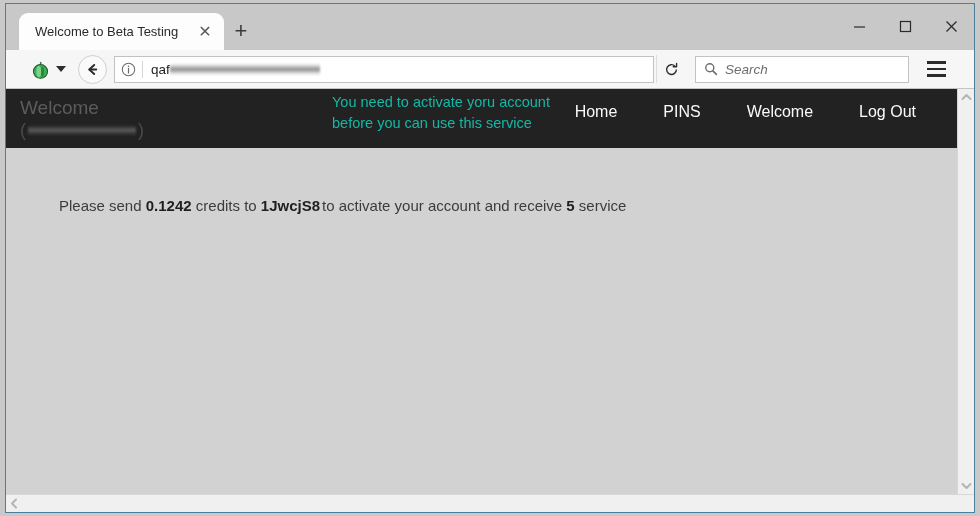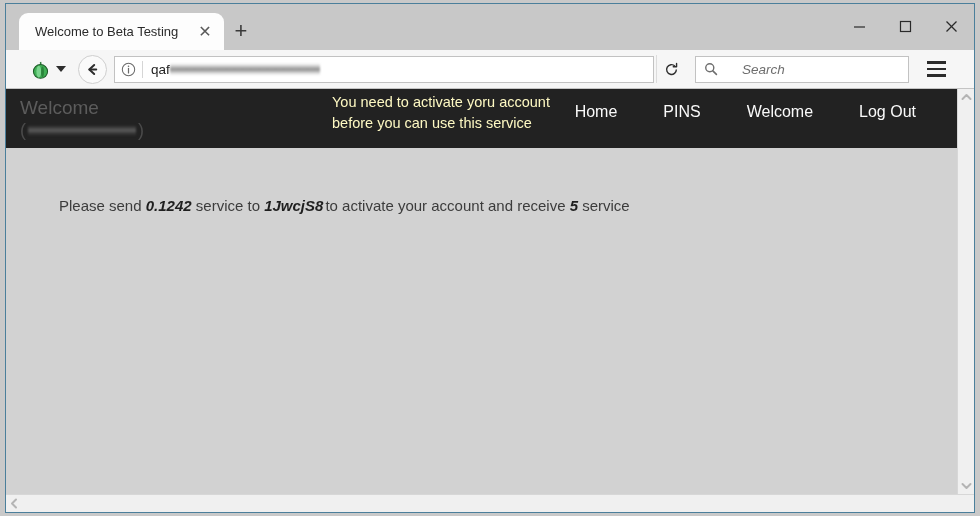--- a/index.html
+++ b/index.html
@@ -181,21 +181,20 @@
   #searchbar {
     width: 214px;
     height: 27px;
     margin-left: 9px;
     background: #ffffff;
     border: 1px solid #c2c2c2;
     display: flex;
     align-items: center;
     padding: 0 8px;
     flex: none;
-    gap: 17px;
   }
   #search-icon { display: flex; align-items: center; color: #6e6e6e; flex: none; }
   #search-input {
     border: 0; outline: 0;
     background: transparent;
     font-family: "Liberation Sans", sans-serif;
     font-size: 13.5px;
     font-style: italic;
     color: #6e6e6e;
     margin-left: 7px;
@@ -267,21 +266,21 @@
         rgba(34,34,34,0) 100%);
     filter: blur(1.3px);
     margin: 0 2px;
   }
   #notice {
     position: absolute;
     left: 326px;
     top: 3px;
     font-size: 14.5px;
     line-height: 21px;
-    color: #fef9c3;
+    color: #14b8a6;
     width: 250px;
   }
   #site-nav {
     position: absolute;
     right: 18px;
     top: 14px;
     display: flex;
     align-items: flex-start;
     gap: 0;
   }
@@ -300,21 +299,21 @@
     background: #d2d2d2;
     padding: 48px 0 0 53px;
     min-height: 0;
   }
   #activation-message {
     font-size: 15px;
     color: #3c3c3c;
     line-height: 20px;
     white-space: nowrap;
   }
-  #activation-message b { font-weight: bold; color: #1f1f1f; font-style: italic; }
+  #activation-message b { font-weight: bold; color: #1f1f1f; }
   #addr-redact {
     width: 262px; height: 12px;
     vertical-align: -1px;
     background: linear-gradient(180deg,
         rgba(210,210,210,0) 0%,
         rgba(160,160,160,0.35) 16%,
         rgba(110,110,110,0.78) 40%,
         rgba(100,100,100,0.85) 56%,
         rgba(150,150,150,0.45) 78%,
         rgba(210,210,210,0) 100%);
@@ -457,21 +456,21 @@
         <div id="site-nav">
           <a class="navlink" href="#">Home</a>
           <a class="navlink" href="#">PINS</a>
           <a class="navlink" href="#">Welcome</a>
           <a class="navlink" href="#">Log Out</a>
         </div>
       </div>
 
       <div id="page-body">
         <div id="activation-message">
-          <span>Please send </span><b>0.1242</b><span> service to </span><b>1JwcjS8</b><span id="addr-redact"></span><span>to activate your account and receive </span><b>5</b><span> service</span>
+          <span>Please send </span><b>0.1242</b><span> credits to </span><b>1JwcjS8</b><span id="addr-redact"></span><span>to activate your account and receive </span><b>5</b><span> service</span>
         </div>
       </div>
     </div>
 
     <div id="vscroll">
       <span class="sb-arrow">
         <svg width="11" height="8" viewBox="0 0 11 8">
             <path d="M1.5 6 L5.5 2 L9.5 6" fill="none" stroke="currentColor" stroke-width="2" stroke-linecap="round" stroke-linejoin="round"></path>
           </svg>
       </span>

